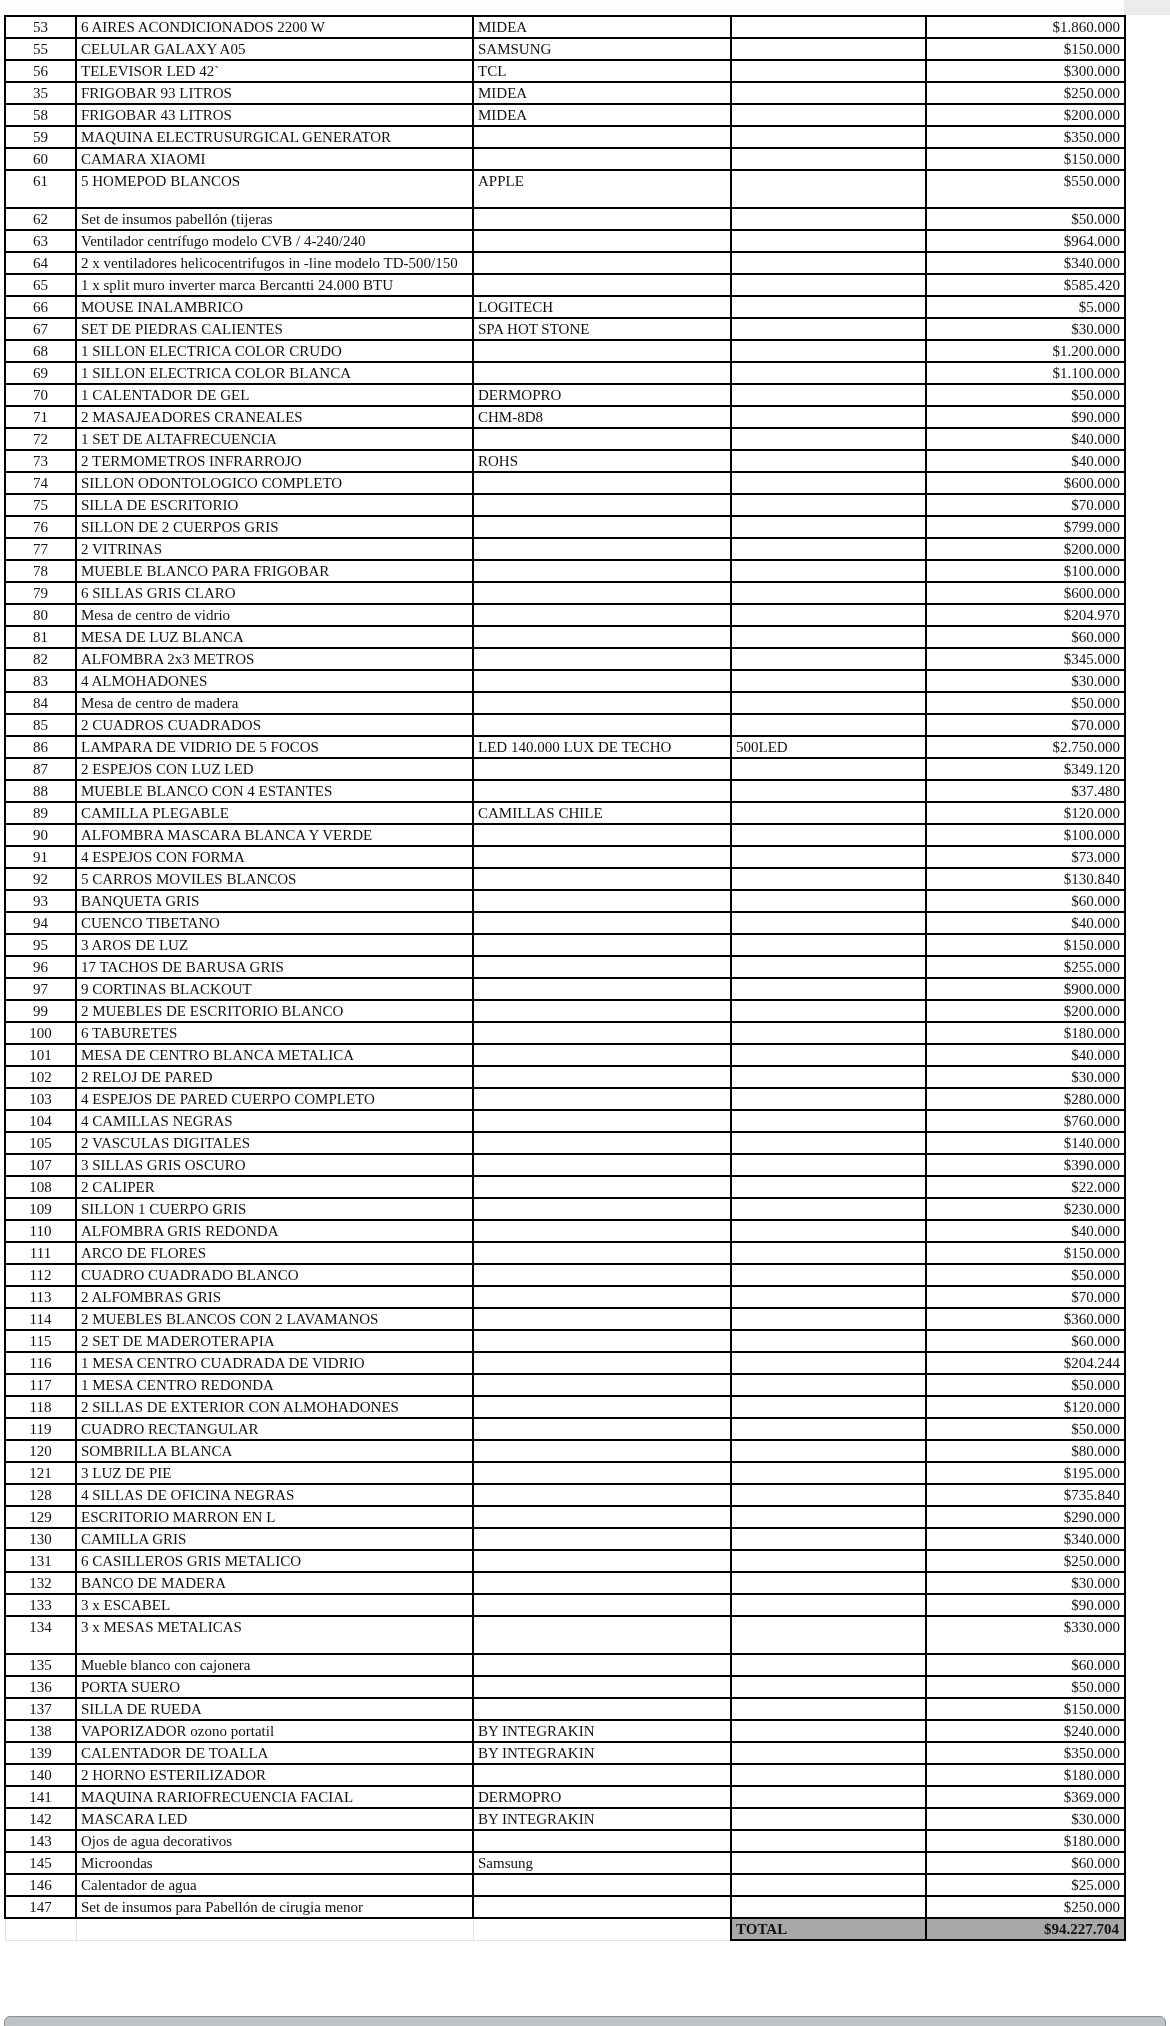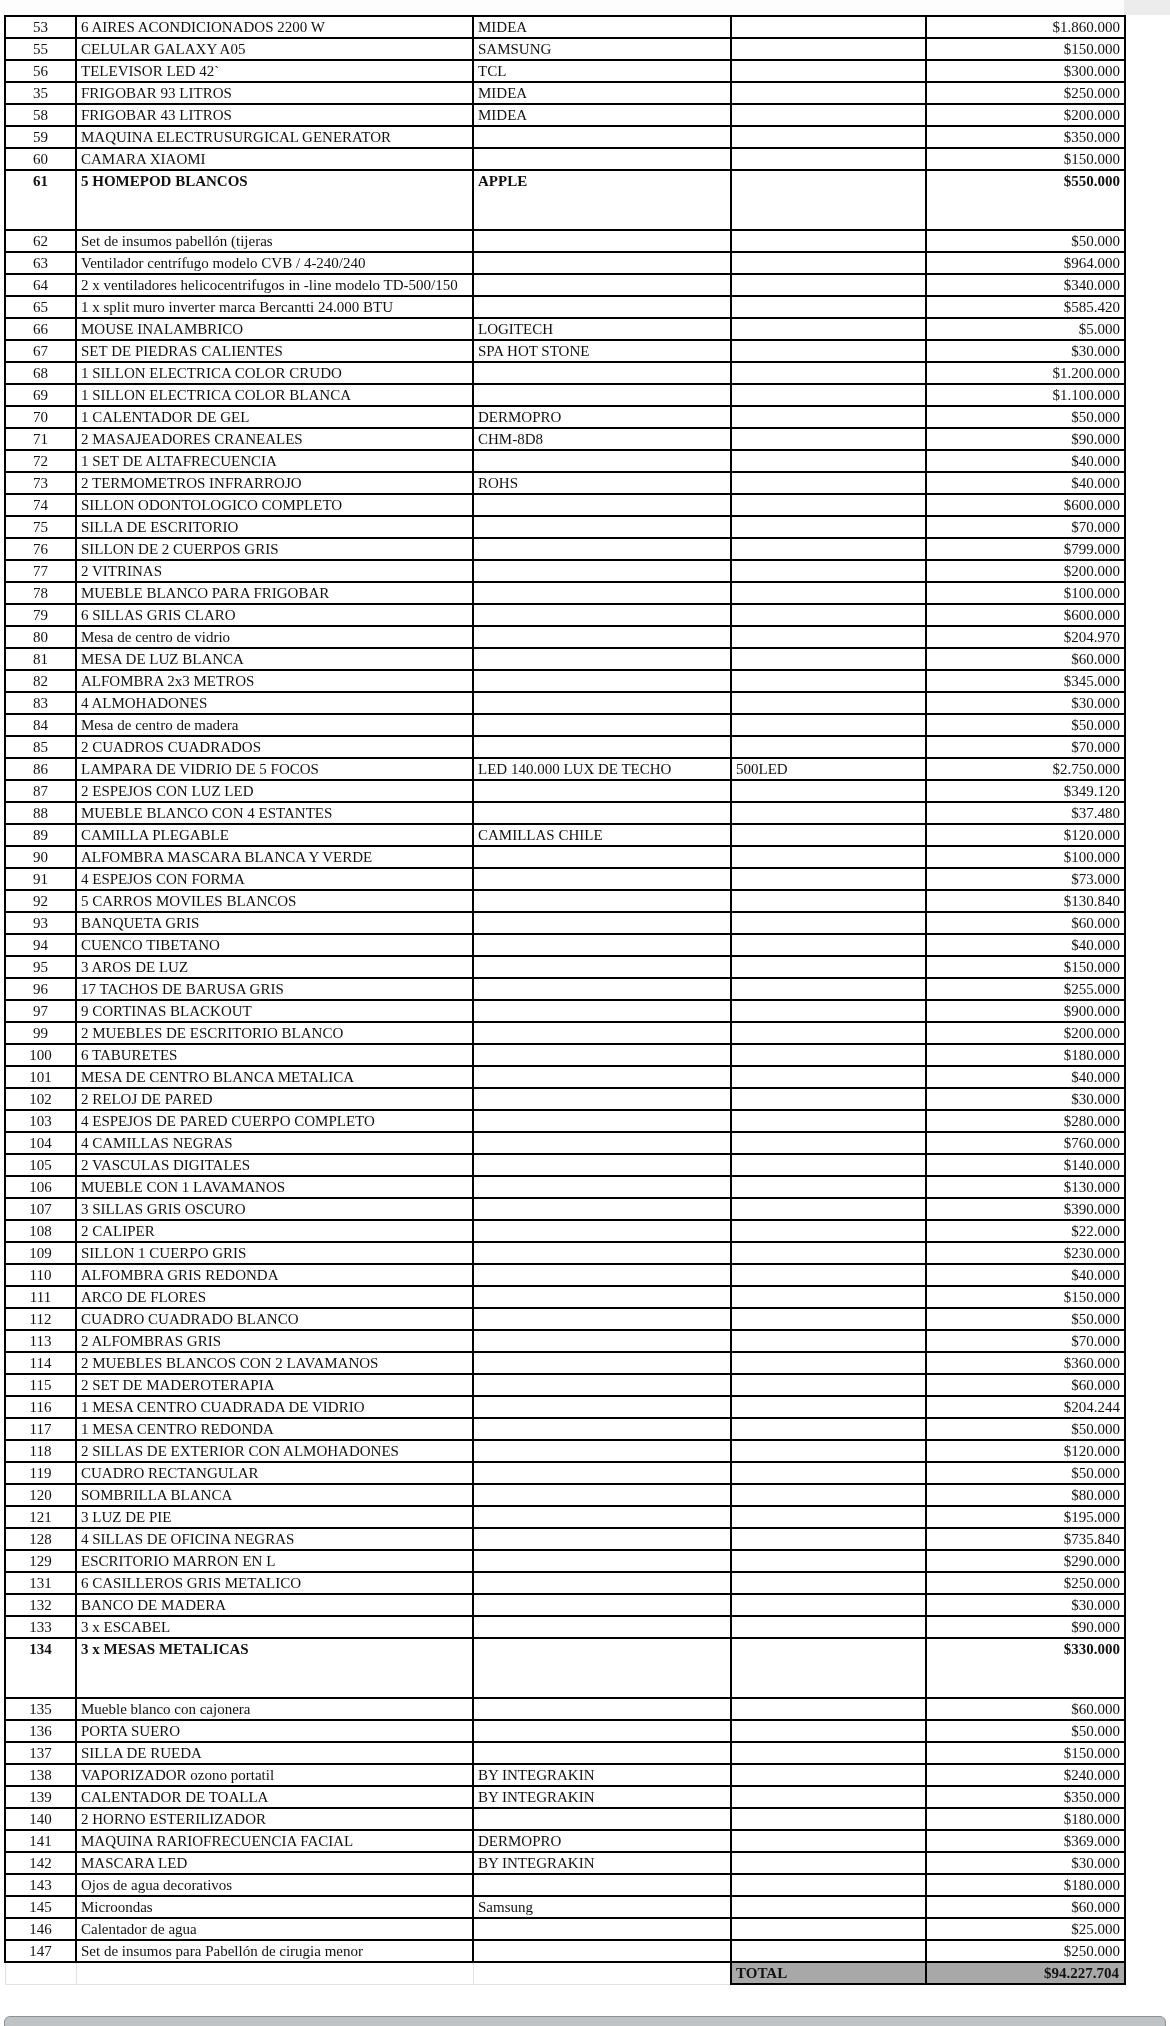--- a/index.html
+++ b/index.html
@@ -38,21 +38,21 @@
     border: 2px solid #000;
     font-size: 15px;
     line-height: 19px;
     padding: 1px 4px 0 4px;
     vertical-align: top;
     white-space: nowrap;
     overflow: hidden;
     color: #111;
   }
   tr.row { height: 21.6px; }
-  tr.row.tall { height: 60px; font-weight: bold; }
+  tr.row.tall { height: 38px; }
   .c-num   { text-align: center; padding-left: 2px; padding-right: 2px; }
   .c-desc  { text-align: left; }
   .c-brand { text-align: left; }
   .c-extra { text-align: left; }
   .c-price { text-align: right; padding-right: 5px; }
   td.overflow-text {
     overflow: visible;
     position: relative;
     z-index: 2;
   }
@@ -445,27 +445,20 @@
         <td class="c-price">$760.000</td>
       </tr>
       <tr class="row">
         <td class="c-num">105</td>
         <td class="c-desc">2 VASCULAS DIGITALES</td>
         <td class="c-brand"></td>
         <td class="c-extra"></td>
         <td class="c-price">$140.000</td>
       </tr>
       <tr class="row">
-        <td class="c-num">106</td>
-        <td class="c-desc">MUEBLE CON 1 LAVAMANOS</td>
-        <td class="c-brand"></td>
-        <td class="c-extra"></td>
-        <td class="c-price">$130.000</td>
-      </tr>
-      <tr class="row">
         <td class="c-num">107</td>
         <td class="c-desc">3 SILLAS GRIS OSCURO</td>
         <td class="c-brand"></td>
         <td class="c-extra"></td>
         <td class="c-price">$390.000</td>
       </tr>
       <tr class="row">
         <td class="c-num">108</td>
         <td class="c-desc">2 CALIPER</td>
         <td class="c-brand"></td>
@@ -569,20 +562,27 @@
         <td class="c-brand"></td>
         <td class="c-extra"></td>
         <td class="c-price">$735.840</td>
       </tr>
       <tr class="row">
         <td class="c-num">129</td>
         <td class="c-desc">ESCRITORIO MARRON EN L</td>
         <td class="c-brand"></td>
         <td class="c-extra"></td>
         <td class="c-price">$290.000</td>
+      </tr>
+      <tr class="row">
+        <td class="c-num">130</td>
+        <td class="c-desc">CAMILLA GRIS</td>
+        <td class="c-brand"></td>
+        <td class="c-extra"></td>
+        <td class="c-price">$340.000</td>
       </tr>
       <tr class="row">
         <td class="c-num">131</td>
         <td class="c-desc">6 CASILLEROS GRIS METALICO</td>
         <td class="c-brand"></td>
         <td class="c-extra"></td>
         <td class="c-price">$250.000</td>
       </tr>
       <tr class="row">
         <td class="c-num">132</td>

